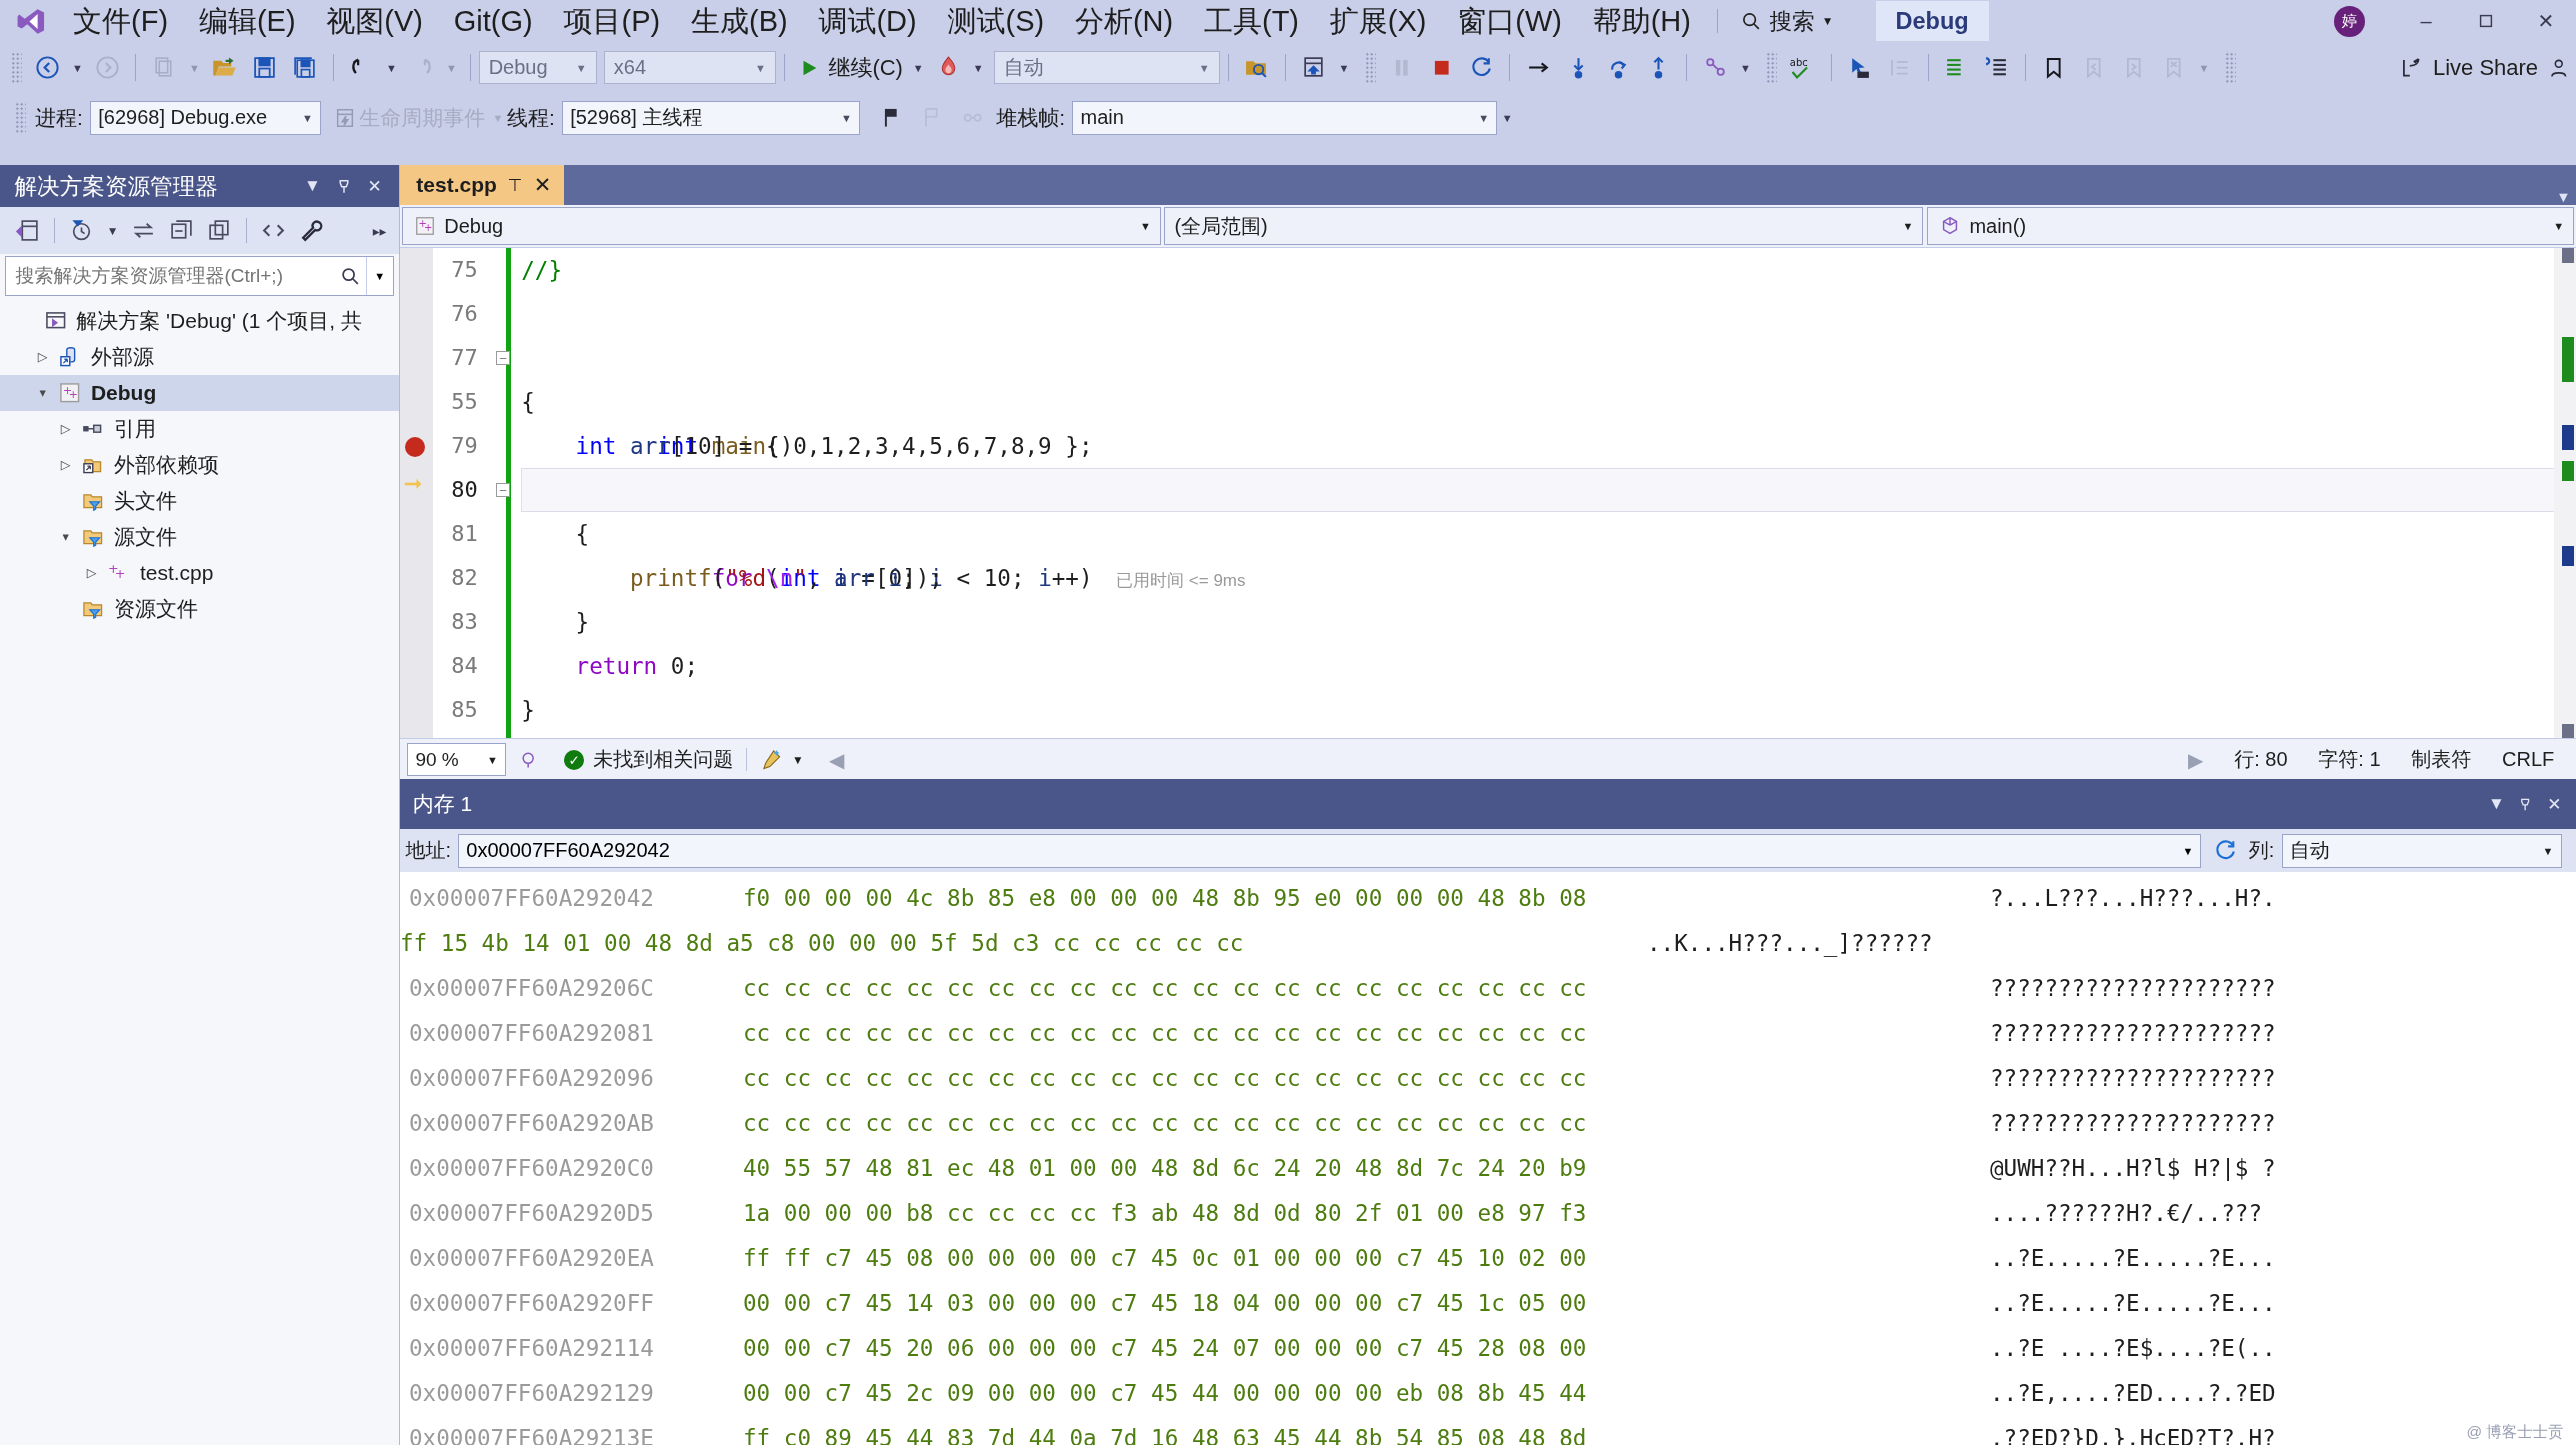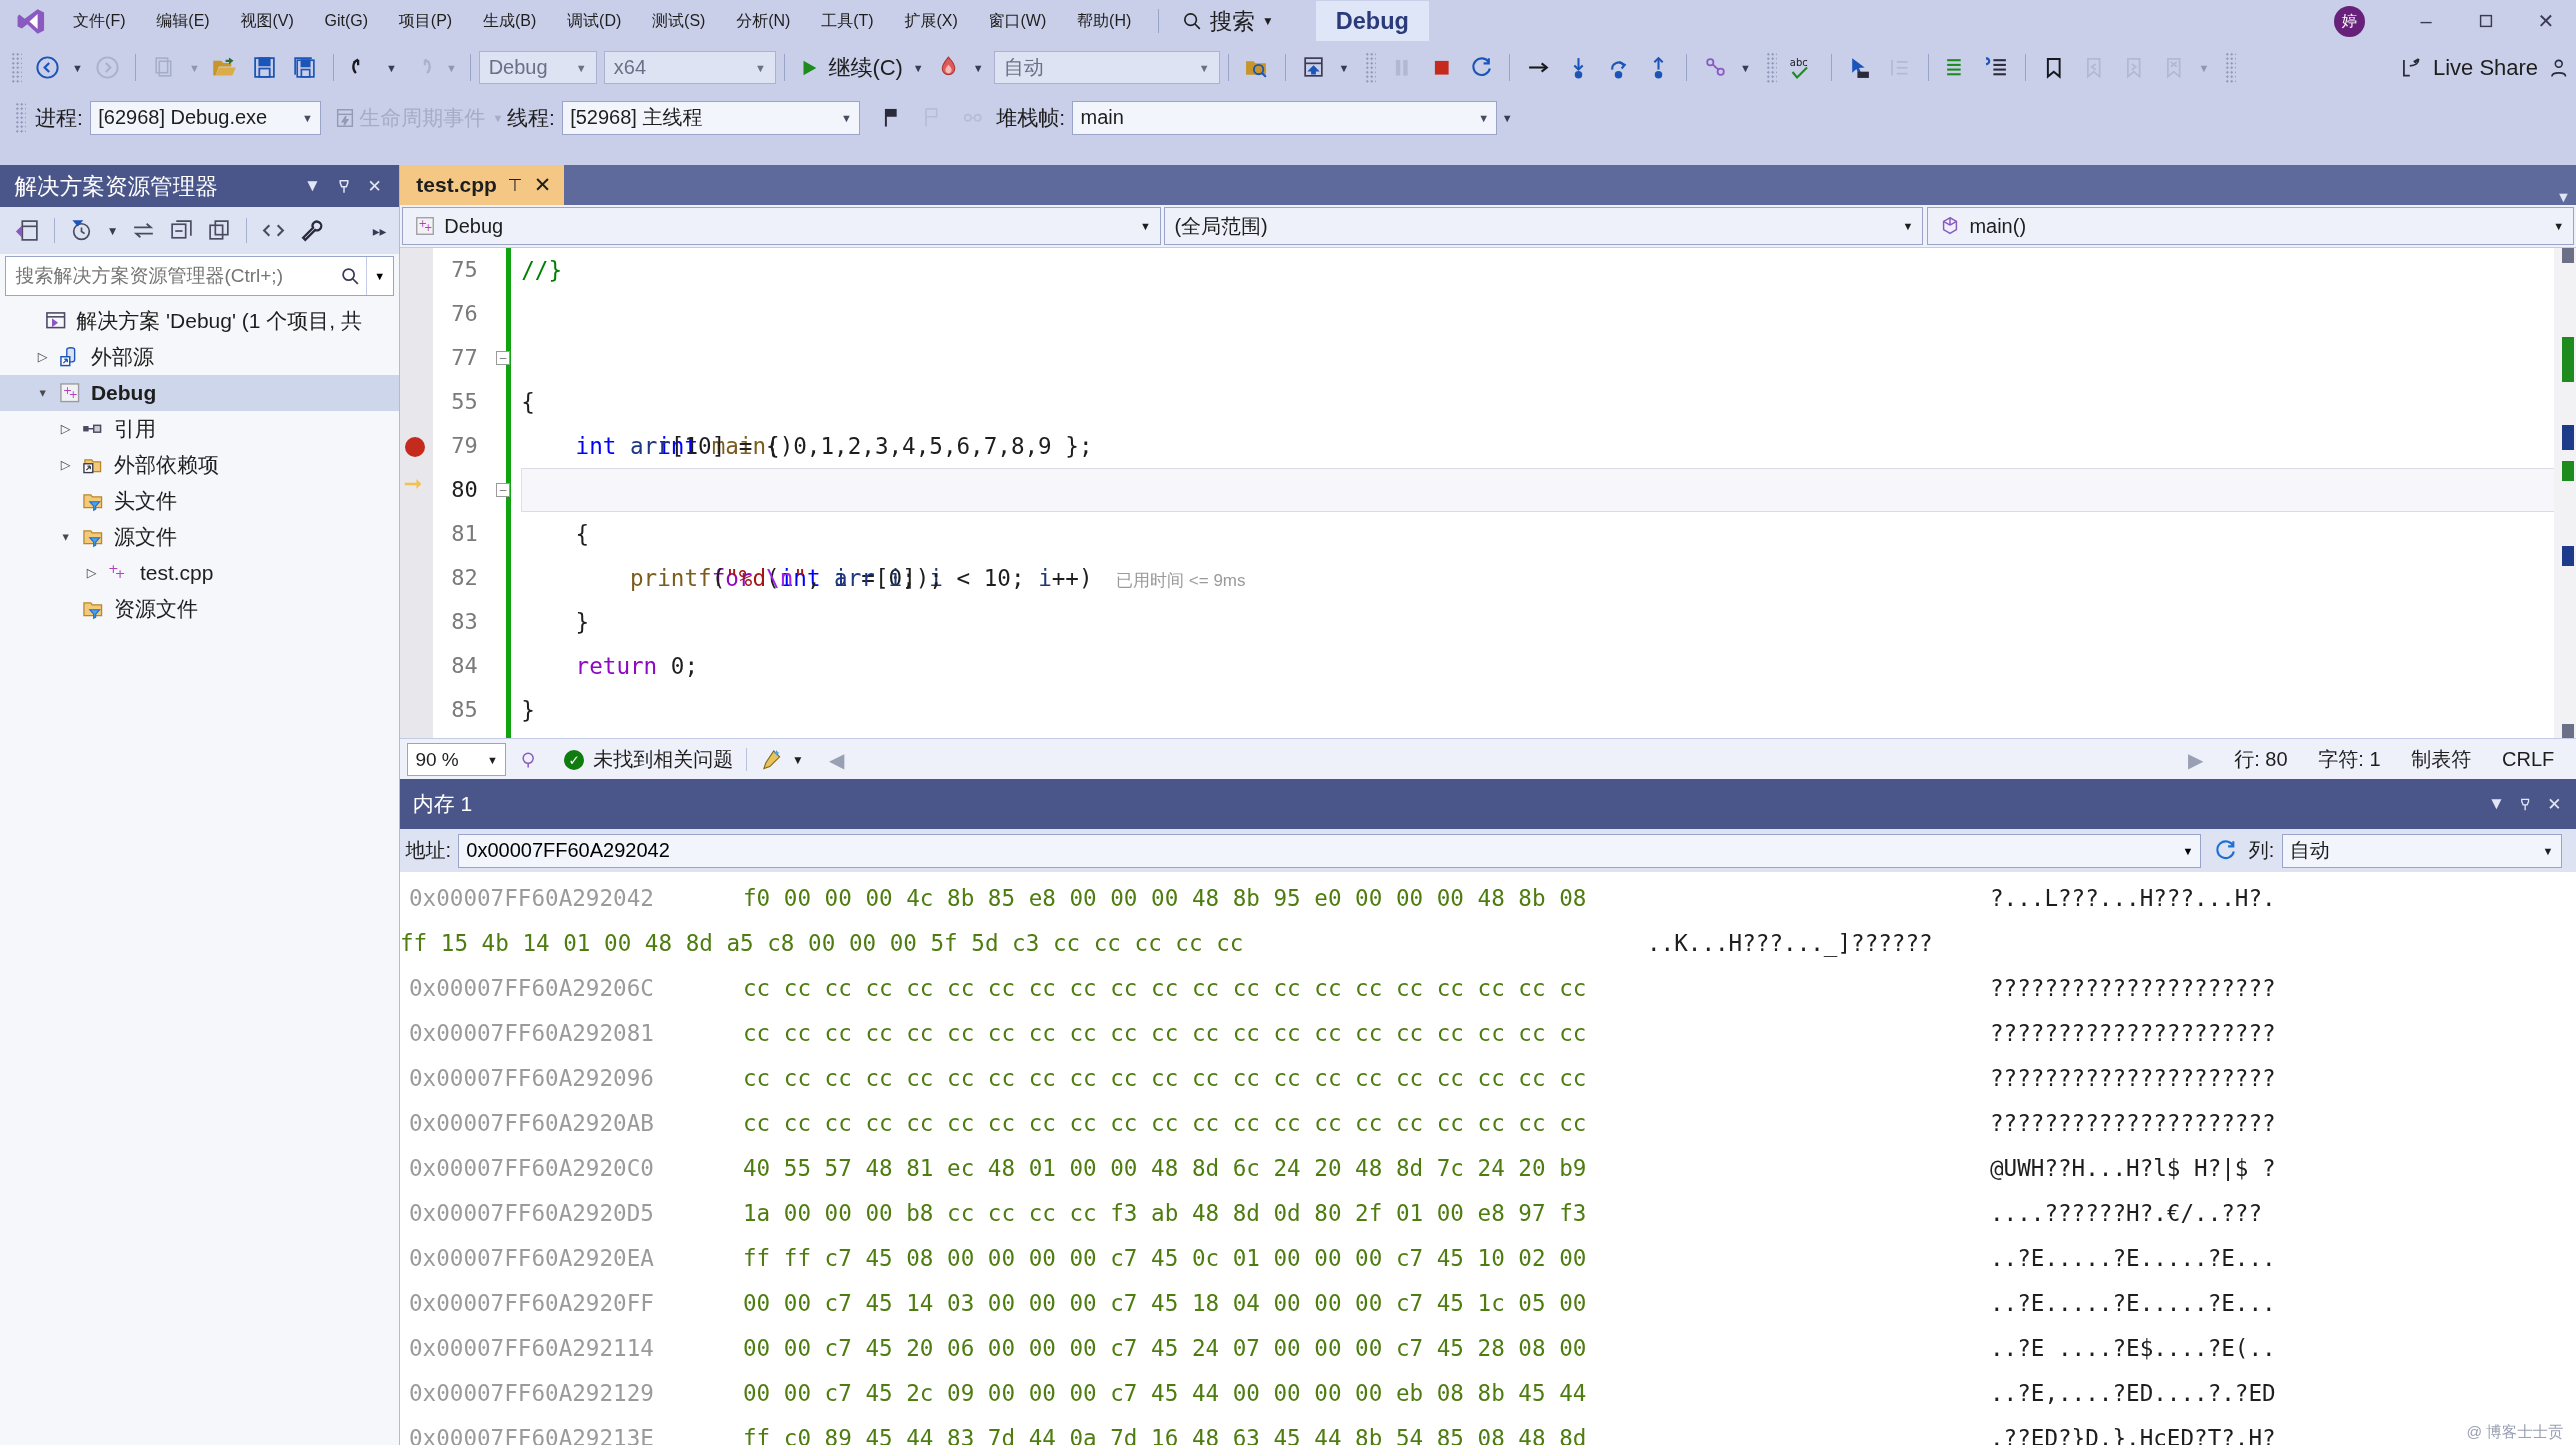--- a/index.html
+++ b/index.html
@@ -14,21 +14,21 @@
 
   
   .titlebar {
     position: absolute; left: 0; top: 0; width: 2576px; height: 42px;
     background: #c9cfe8; display: flex; align-items: center;
   }
   .vs-logo { width: 36px; height: 36px; margin-left: 12.7px; margin-right: 9px;
              display: flex; align-items: center; justify-content: center; }
   .menu-items { display: flex; align-items: center; height: 42px; }
   .menu-item {
-    font-size: 16px; color: #1e1e1e; padding: 3.6px 15.4px; line-height: 34px;
+    font-size: 29px; color: #1e1e1e; padding: 3.6px 15.4px; line-height: 34px;
     white-space: nowrap; cursor: default;
   }
   .menu-sep-v { width: 0.9px; height: 23.5px; background: #9aa4c8; margin: 0 11px; }
   .search-box { display: flex; align-items: center; gap: 7.2px; padding: 0 11px; font-size: 22.6px; color: #1e1e1e; }
   .search-box .caret { font-size: 11.8px; }
   .tb-profile-tag {
     background: #dfe6f7; color: #2b3a7a; font-size: 23.5px; font-weight: bold;
     padding: 6.3px 20px; margin-left: 31px;
   }
   .titlebar-right { margin-left: auto; display: flex; align-items: center; height: 42px; }

